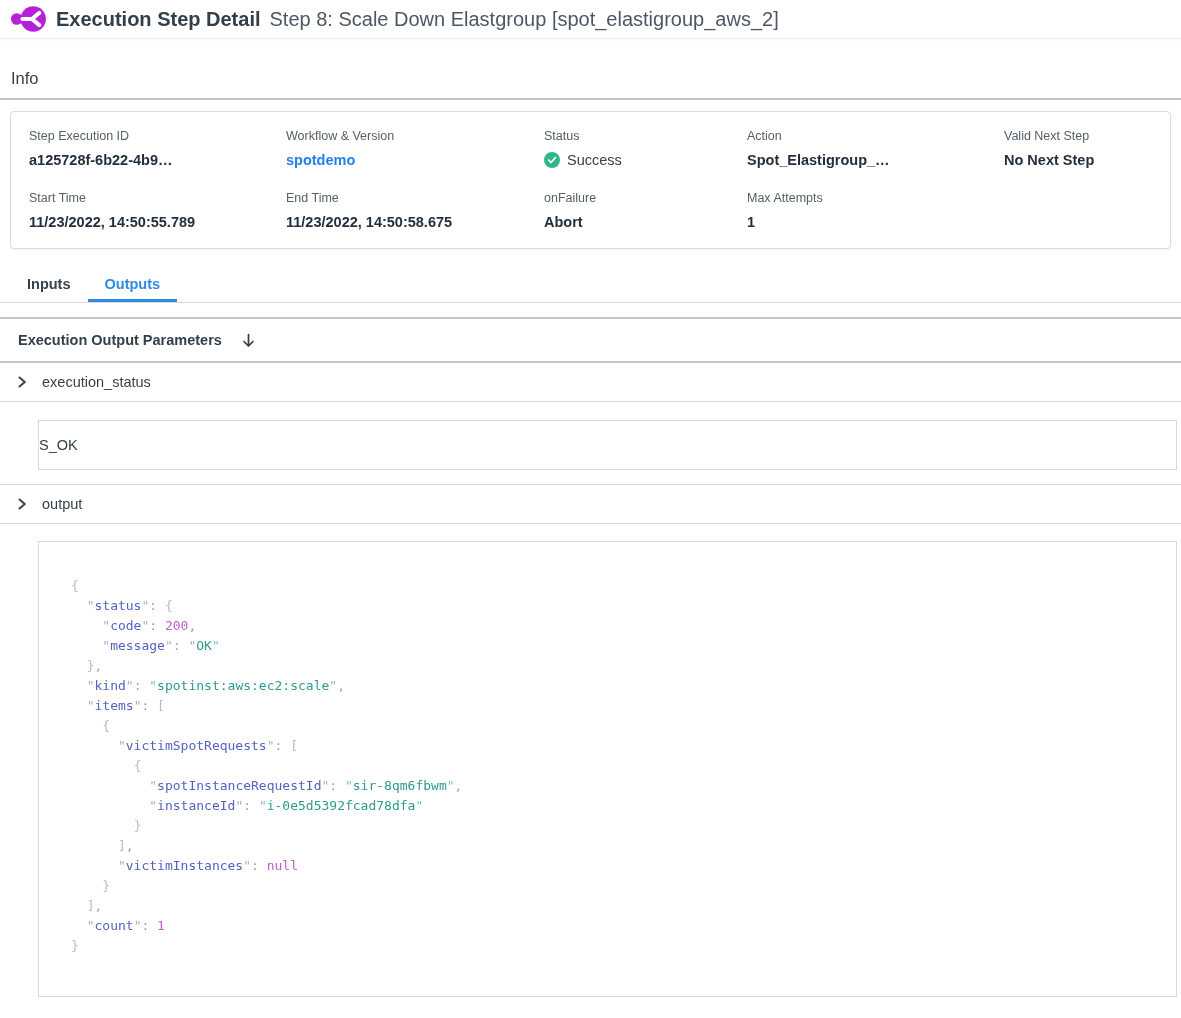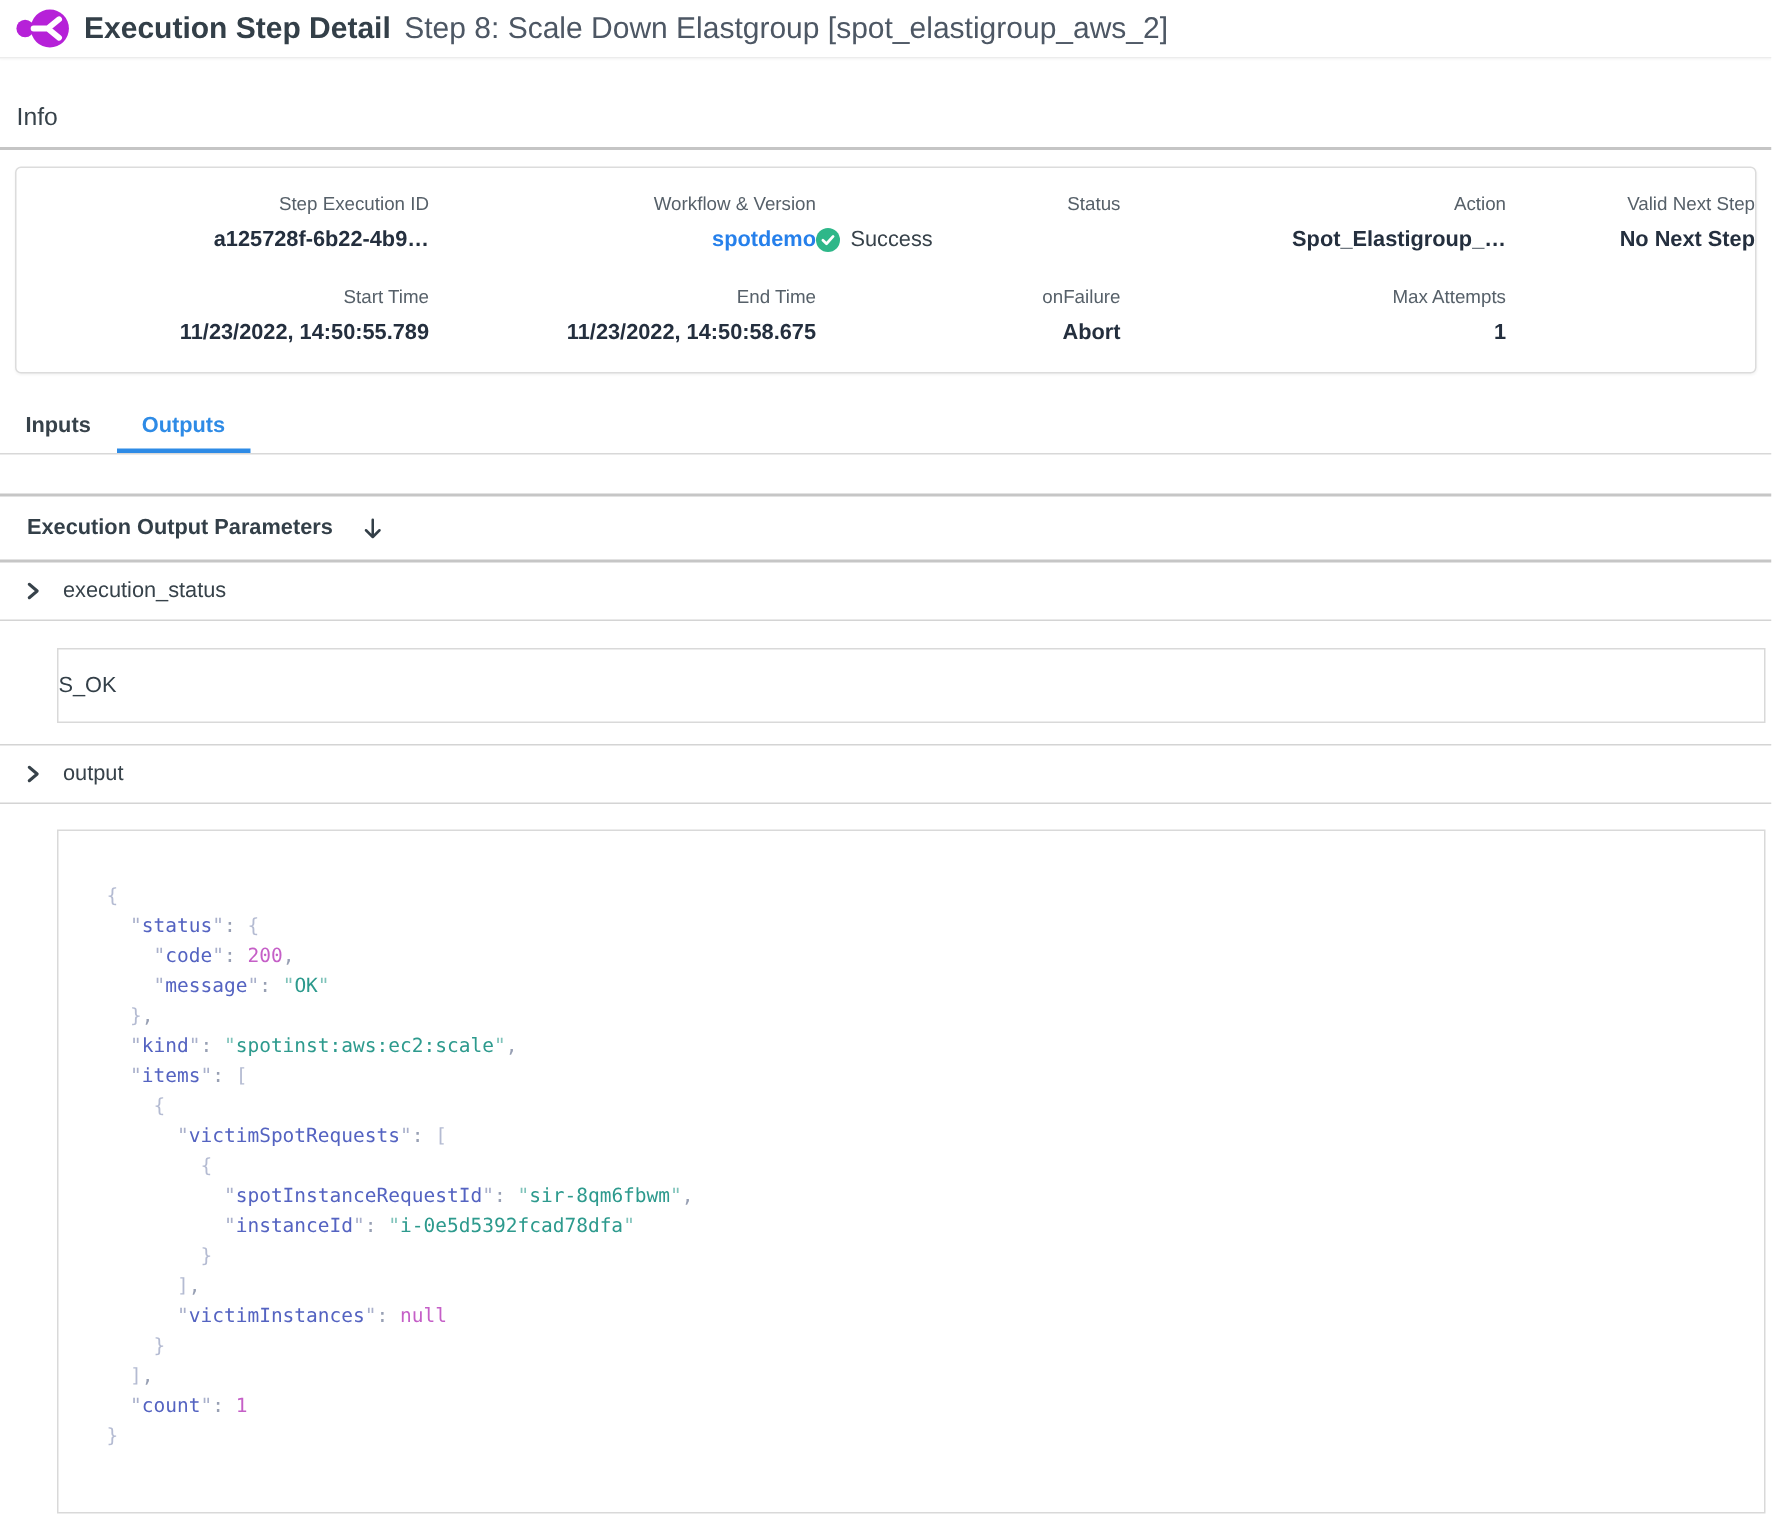--- a/index.html
+++ b/index.html
@@ -33,44 +33,43 @@
     margin:11px 10px 0 10px;
     border:1px solid #dcdcdc; border-radius:4px;
     box-shadow:0 1px 2px rgba(0,0,0,0.05);
     padding:17px 0 18px 18px;
     background:#fff;
   }
   .card-grid {
     display:grid;
     grid-template-columns:257px 258px 203px 257px auto;
     row-gap:23px;
-    text-align:right;
   }
   .f-label { font-size:12.5px; color:#566069; margin-bottom:9px; }
   .f-value { font-size:14.5px; font-weight:700; color:#242f3e; }
   .f-value.link { color:#2680eb; cursor:pointer; }
   .f-value.status { font-weight:400; color:#37424a; display:flex; align-items:center; }
   .status-icon { width:16px; height:16px; margin-right:7px; flex:0 0 auto; }
 
   
   .tabs {
-    display:flex; margin-top:19px;
+    display:flex; padding-left:10px; margin-top:19px;
     border-bottom:1px solid #d8d8d8;
   }
   .tab {
     padding:8px 17px 6px 17px;
     font-size:14.5px; font-weight:600; color:#37424a;
     border-bottom:3px solid transparent;
     cursor:pointer; line-height:17px;
   }
   .tab.active { color:#2e8be6; border-bottom-color:#2e8be6; }
 
   
   .eop-bar {
-    margin-top:26px; height:46px;
+    margin-top:14px; height:46px;
     border-top:2px solid #c6c6c6; border-bottom:2px solid #c6c6c6;
     display:flex; align-items:center; padding-left:18px;
     font-size:14.5px; font-weight:600; color:#333f48;
   }
   .eop-arrow { width:15px; height:15px; margin-left:19px; cursor:pointer; }
 
   
   .param-row {
     height:39px; display:flex; align-items:center; padding-left:16px;
     border-bottom:1px solid #d4d4d4;

